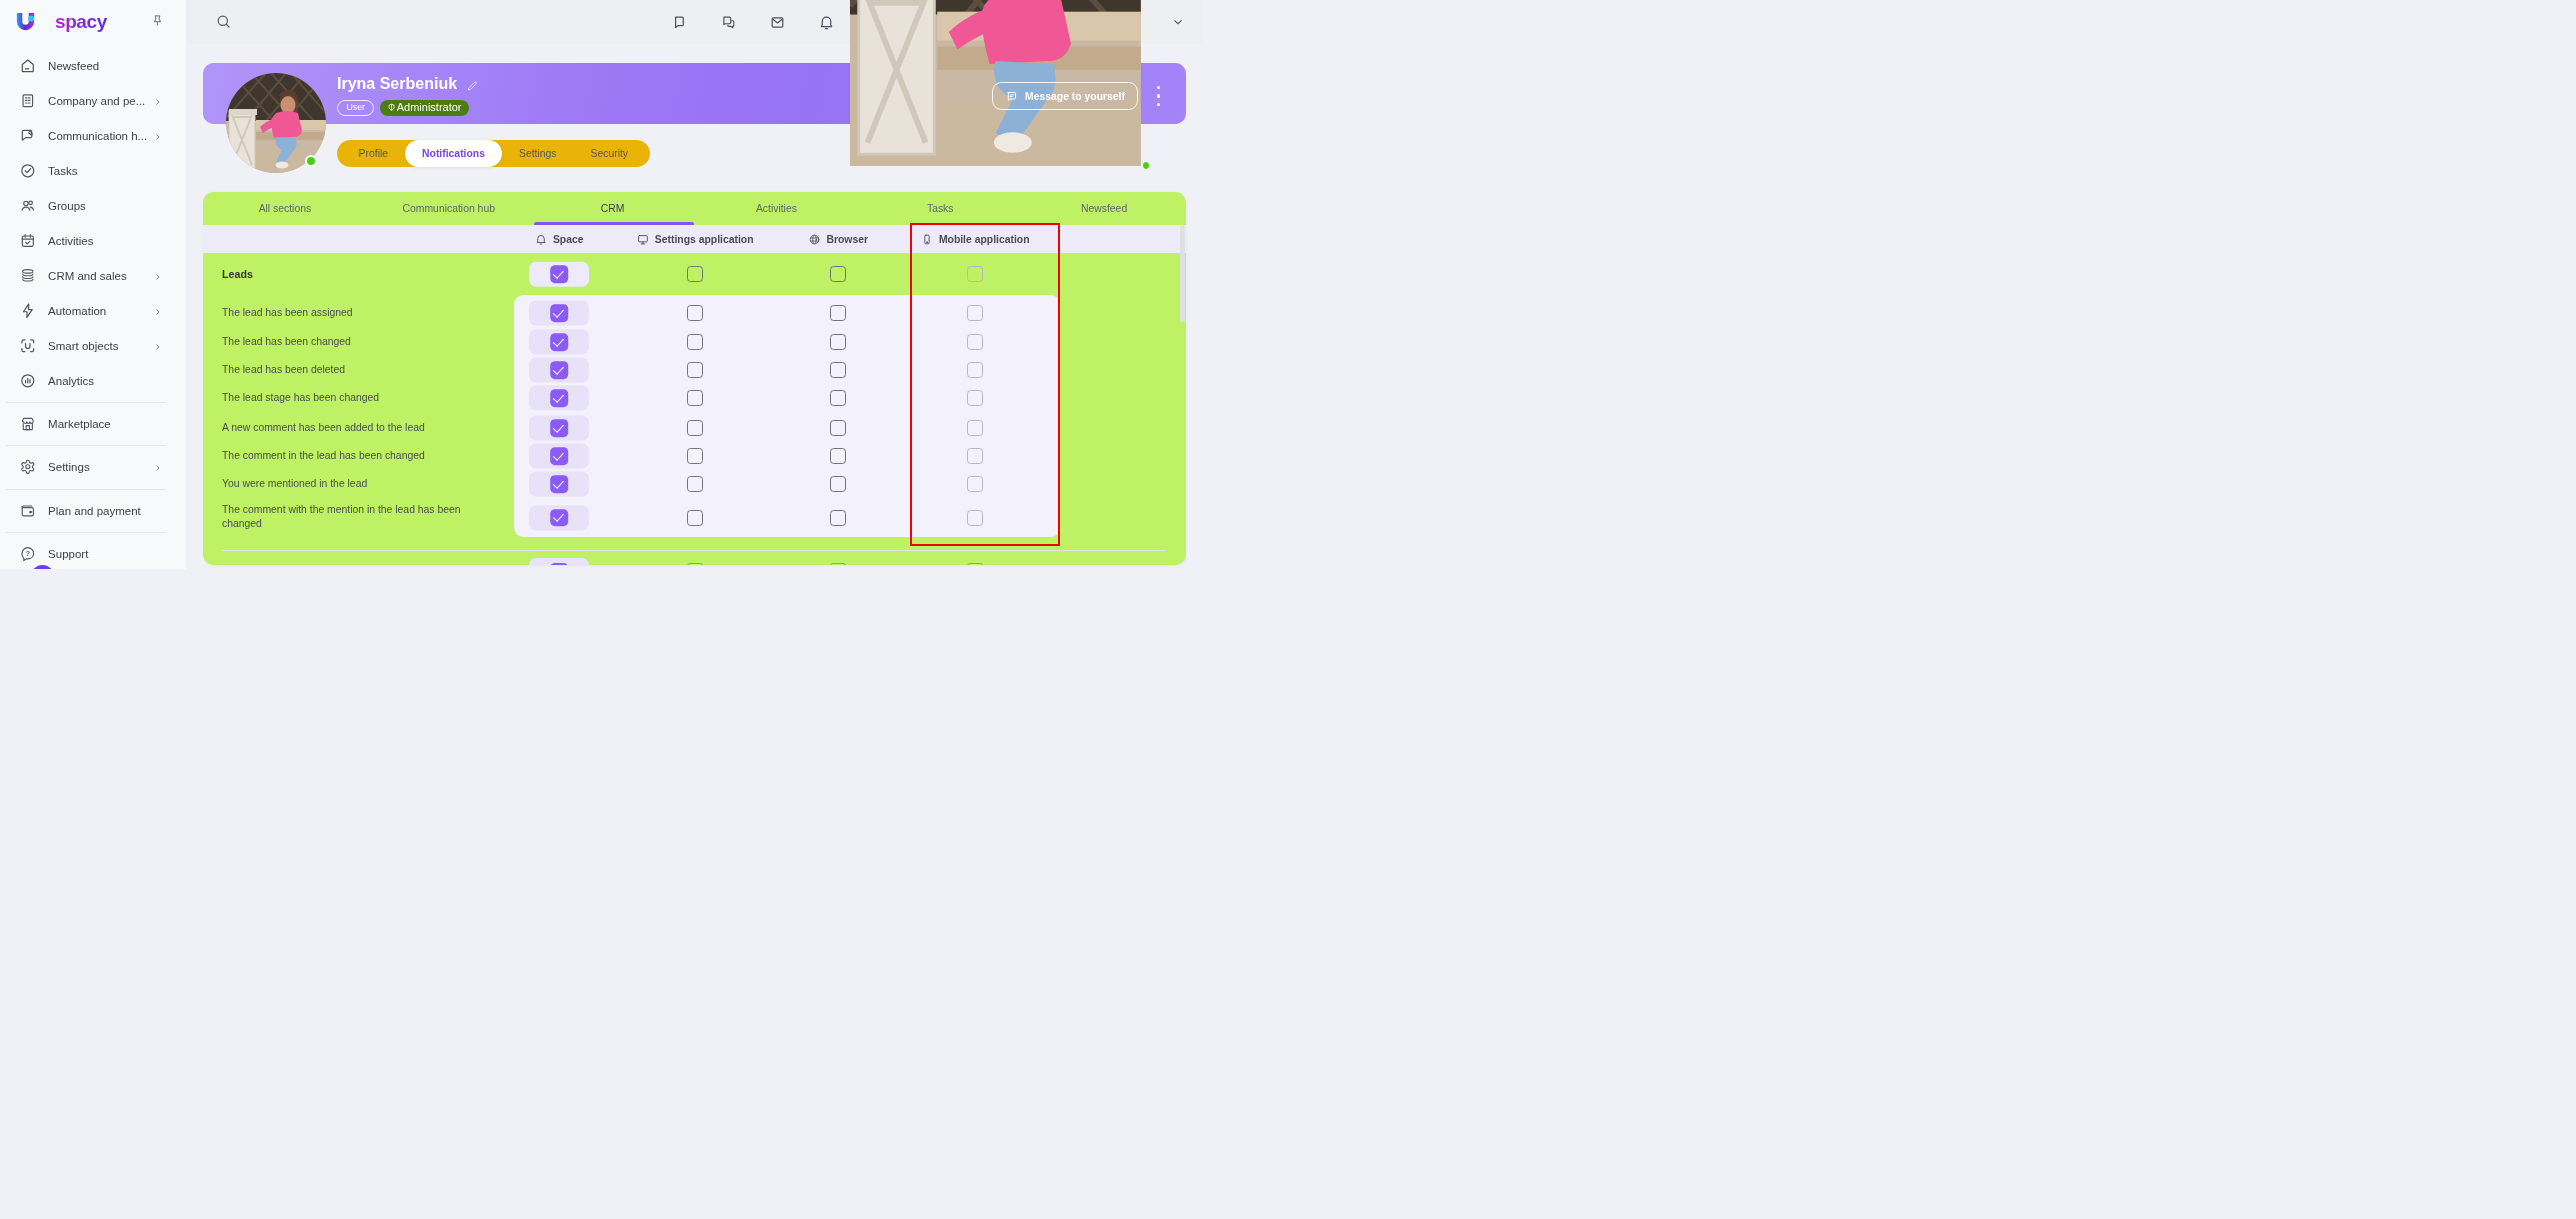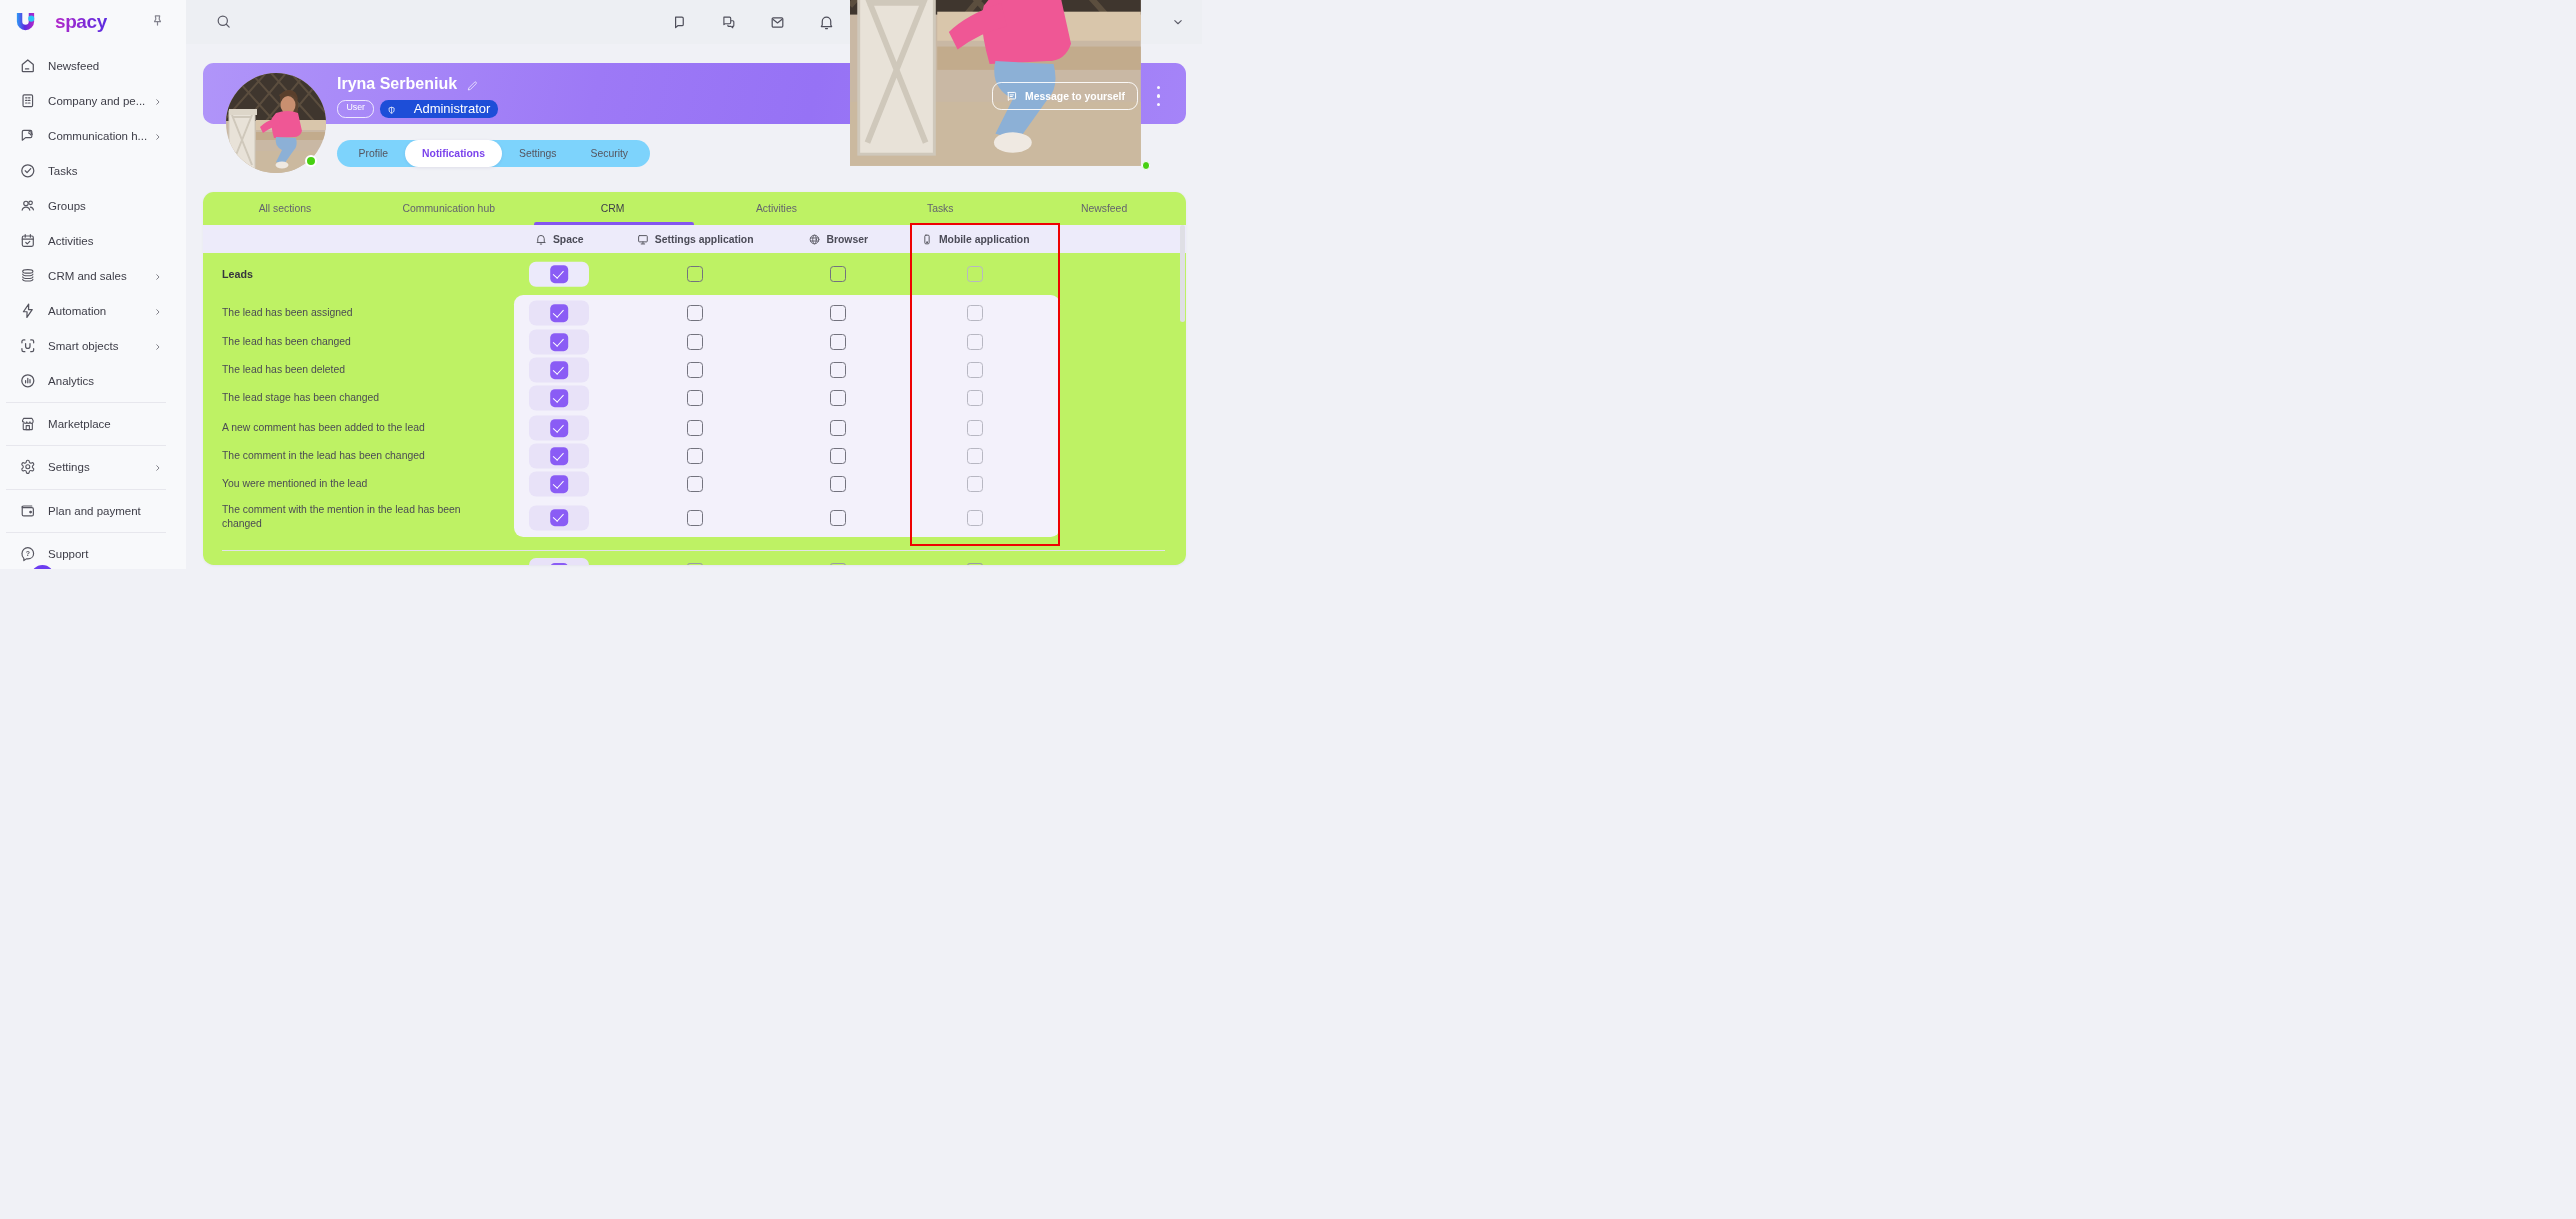--- a/index.html
+++ b/index.html
@@ -45,32 +45,32 @@
   .avatar svg{width:100%;height:100%;}
   .av-dot{position:absolute;left:119px;top:111px;width:12.3px;height:12.3px;border-radius:50%;
     background:#47d012;border:2.3px solid #fff;z-index:5;}
 
   .p-name{position:absolute;left:151px;top:31px;color:#fff;font-size:16px;font-weight:600;z-index:4;
     display:flex;align-items:center;gap:9.2px;}
   .pencil{width:12.3px;height:12.3px;color:rgba(255,255,255,.75);cursor:pointer;}
   .badges{position:absolute;left:151px;top:56px;display:flex;gap:6.1px;z-index:4;}
   .badge-user{border:1px solid rgba(255,255,255,.8);color:#fff;font-size:8.8px;
     border-radius:8.4px;padding:2.3px 8.4px;line-height:1;}
-  .badge-admin{background:#1d4ed8;color:#fff;font-size:13px;border-radius:8.4px;
-    padding:2.3px 7.7px 2.3px 6.1px;line-height:1;display:flex;align-items:center;gap:18px;}
+  .badge-admin{background:#4d7c0f;color:#fff;font-size:11px;border-radius:8.4px;
+    padding:2.3px 7.7px 2.3px 6.1px;line-height:1;display:flex;align-items:center;gap:1px;}
   .badge-admin .ic{width:9.2px;height:9.2px;}
   .msg-btn{position:absolute;left:806px;top:38px;width:146px;height:28px;border-radius:9.2px;
     border:1.2px solid rgba(255,255,255,.9);color:#fff;font-size:10.4px;font-weight:600;
     display:flex;align-items:center;justify-content:center;gap:7px;cursor:pointer;z-index:4;background:transparent;}
   .msg-btn .ic{width:13px;height:13px;}
   .kebab{position:absolute;left:968px;top:42px;width:9.2px;height:20px;display:flex;flex-direction:column;
     align-items:center;justify-content:space-between;cursor:pointer;z-index:4;}
   .kebab i{width:3.1px;height:3.1px;border-radius:50%;background:rgba(255,255,255,.95);}
 
-  .ptabs{position:absolute;left:151px;top:96px;height:27px;background:#7dd3fc;border-radius:14px;
+  .ptabs{position:absolute;left:151px;top:96px;height:27px;background:#eab308;border-radius:14px;
     display:flex;align-items:center;padding:0 4.6px;z-index:4;}
   .ptab{padding:0 17px;height:27px;display:flex;align-items:center;font-size:10.4px;color:#55555f;
     cursor:pointer;border-radius:14px;}
   .ptab.active{background:#fff;color:#7b43ec;font-weight:600;height:27px;box-shadow:0 0.8px 3.1px rgba(60,40,120,.10);}
 
   
   .card{position:absolute;left:17px;top:148px;width:983px;height:373px;background:#bef264;
     border-radius:10.7px;overflow:hidden;box-shadow:0 0.8px 2.3px rgba(40,40,90,.05);}
   .stabs{position:absolute;left:0;top:0;right:0;height:33px;display:grid;
     grid-template-columns:repeat(6,1fr);}

